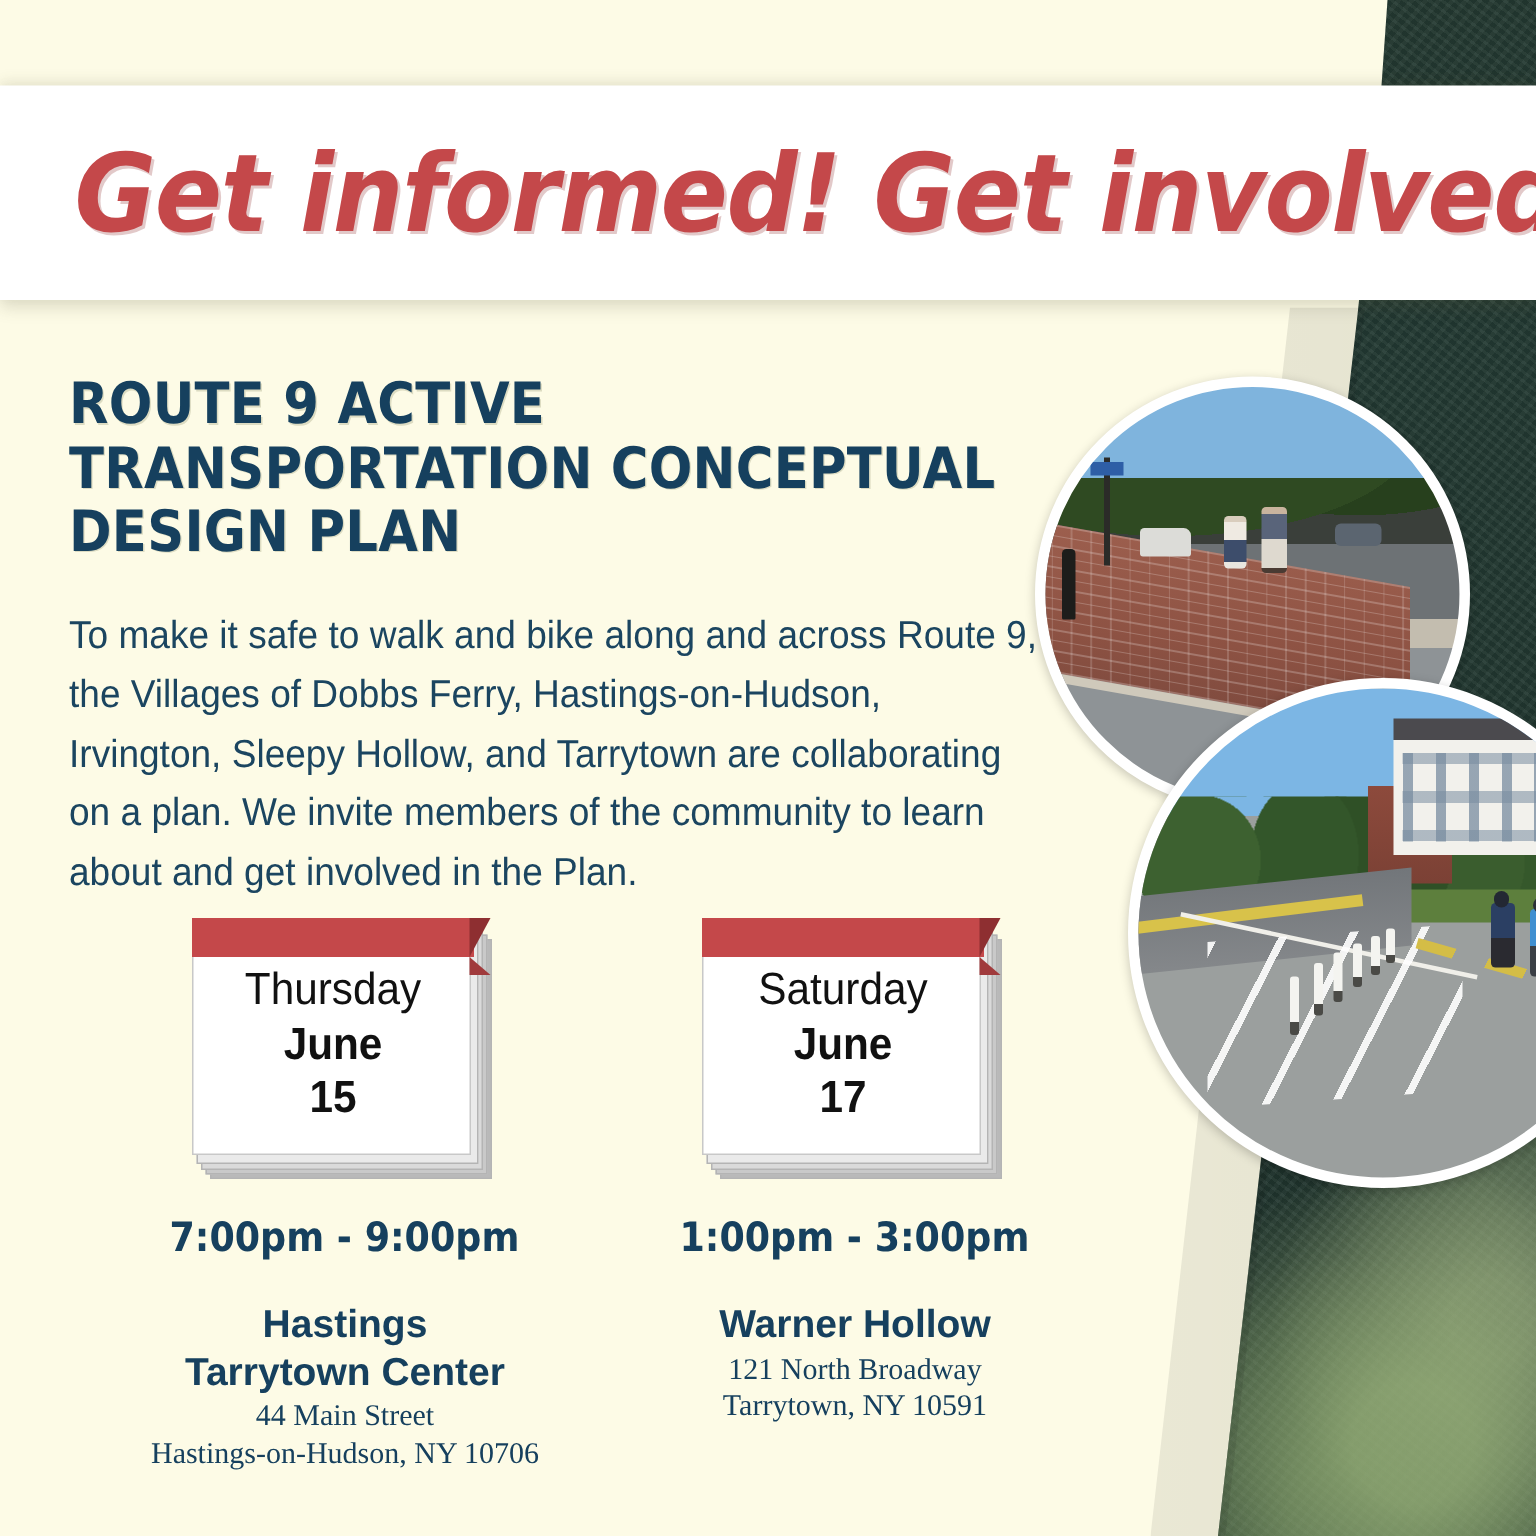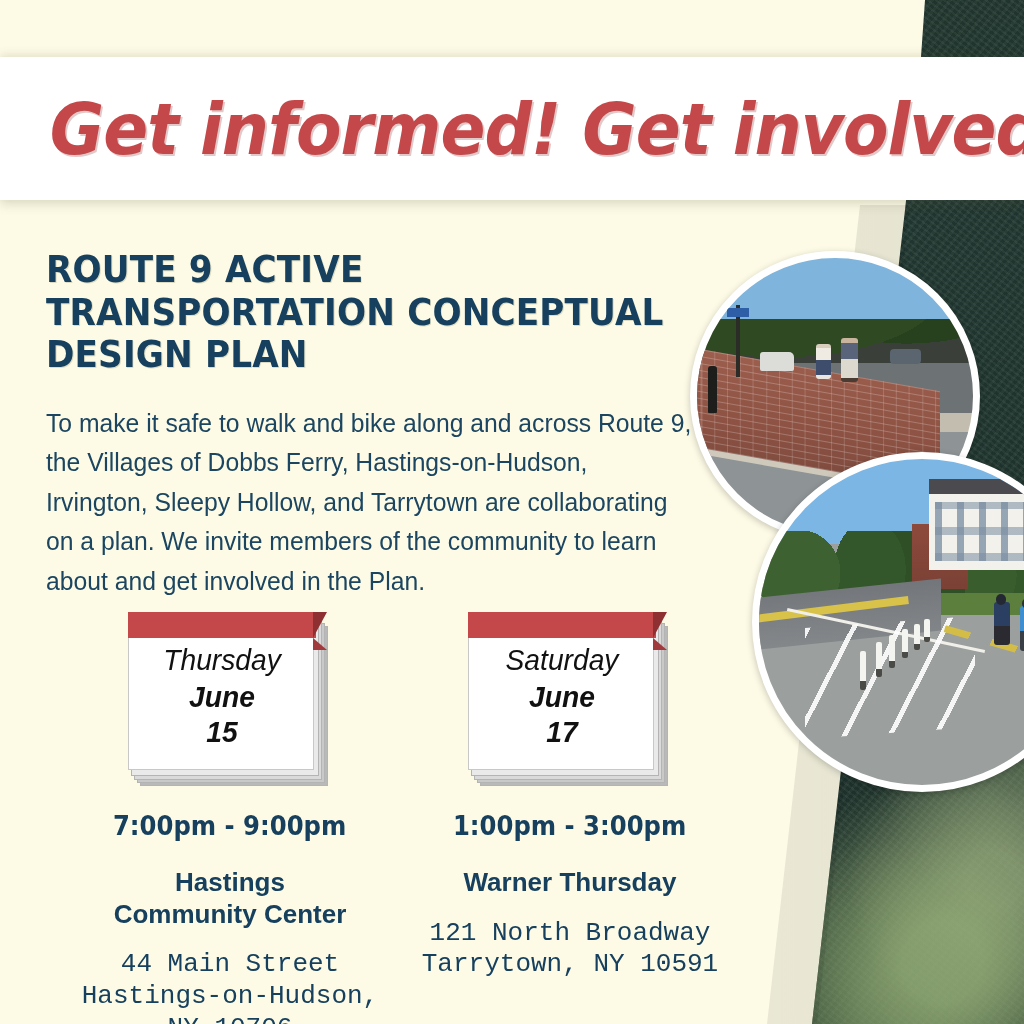--- a/index.html
+++ b/index.html
@@ -128,21 +128,20 @@
     display: flex;
     flex-direction: column;
     align-items: center;
   }
 
   
   .cal-wrap {
     position: relative;
     width: 204px;
     height: 176px;
-    font-style: italic;
   }
   .cal-stack {
     position: absolute;
     background: #d8d8d8;
     border: 1px solid #b4b4b4;
     width: 186px;
     height: 158px;
   }
   .cal-s1 { left: 12px; top: 14px; background: #b9b9b9; }
   .cal-s2 { left:  9px; top: 11px; background: #c9c9c9; }
@@ -224,25 +223,25 @@
     line-height: 1.22;
   }
   .venue-name {
     font-family: "Liberation Sans", sans-serif;
     font-weight: bold;
     font-size: 26px;
     color: #16405e;
     white-space: pre-line;
   }
   .venue-addr {
-    font-family: Liberation Mono, monospace;
-    font-size: 26px;
+    font-family: Liberation Serif, serif;
+    font-size: 20px;
     color: #16405e;
     white-space: pre-line;
-    margin-top: 19px;
+    margin-top: 2px;
   }
 
   
   .photo {
     position: absolute;
     border-radius: 50%;
     border: 7px solid #ffffff;
     box-sizing: border-box;
     overflow: hidden;
     box-shadow: 0 2px 7px rgba(0,0,0,.22);
@@ -499,21 +498,21 @@
           <div class="cal-text" data-interactable="false">
             <div class="cal-dow" data-interactable="false">Thursday</div>
             <div class="cal-month" data-interactable="false">June</div>
             <div class="cal-day" data-interactable="false">15</div>
           </div>
         </div>
       </div>
       <div class="event-time" data-interactable="false">7:00pm - 9:00pm</div>
       <div class="venue" data-interactable="false">
         <div class="venue-name" data-interactable="false">Hastings
-Community Center</div>
+Tarrytown Center</div>
         <div class="venue-addr" data-interactable="false">44 Main Street
 Hastings-on-Hudson, NY 10706</div>
       </div>
     </div>
 
     <div class="event" data-interactable="false">
       <div class="cal-wrap" data-interactable="false">
         <div class="cal-stack cal-s1" data-interactable="false"></div>
         <div class="cal-stack cal-s2" data-interactable="false"></div>
         <div class="cal-stack cal-s3" data-interactable="false"></div>
@@ -524,21 +523,21 @@
           <div class="cal-fold2" data-interactable="false"></div>
           <div class="cal-text" data-interactable="false">
             <div class="cal-dow" data-interactable="false">Saturday</div>
             <div class="cal-month" data-interactable="false">June</div>
             <div class="cal-day" data-interactable="false">17</div>
           </div>
         </div>
       </div>
       <div class="event-time" data-interactable="false">1:00pm - 3:00pm</div>
       <div class="venue" data-interactable="false">
-        <div class="venue-name" data-interactable="false">Warner Thursday</div>
+        <div class="venue-name" data-interactable="false">Warner Hollow</div>
         <div class="venue-addr" data-interactable="false">121 North Broadway
 Tarrytown, NY 10591</div>
       </div>
     </div>
 
   </div>
 
 </div>
 
 </body></html>

